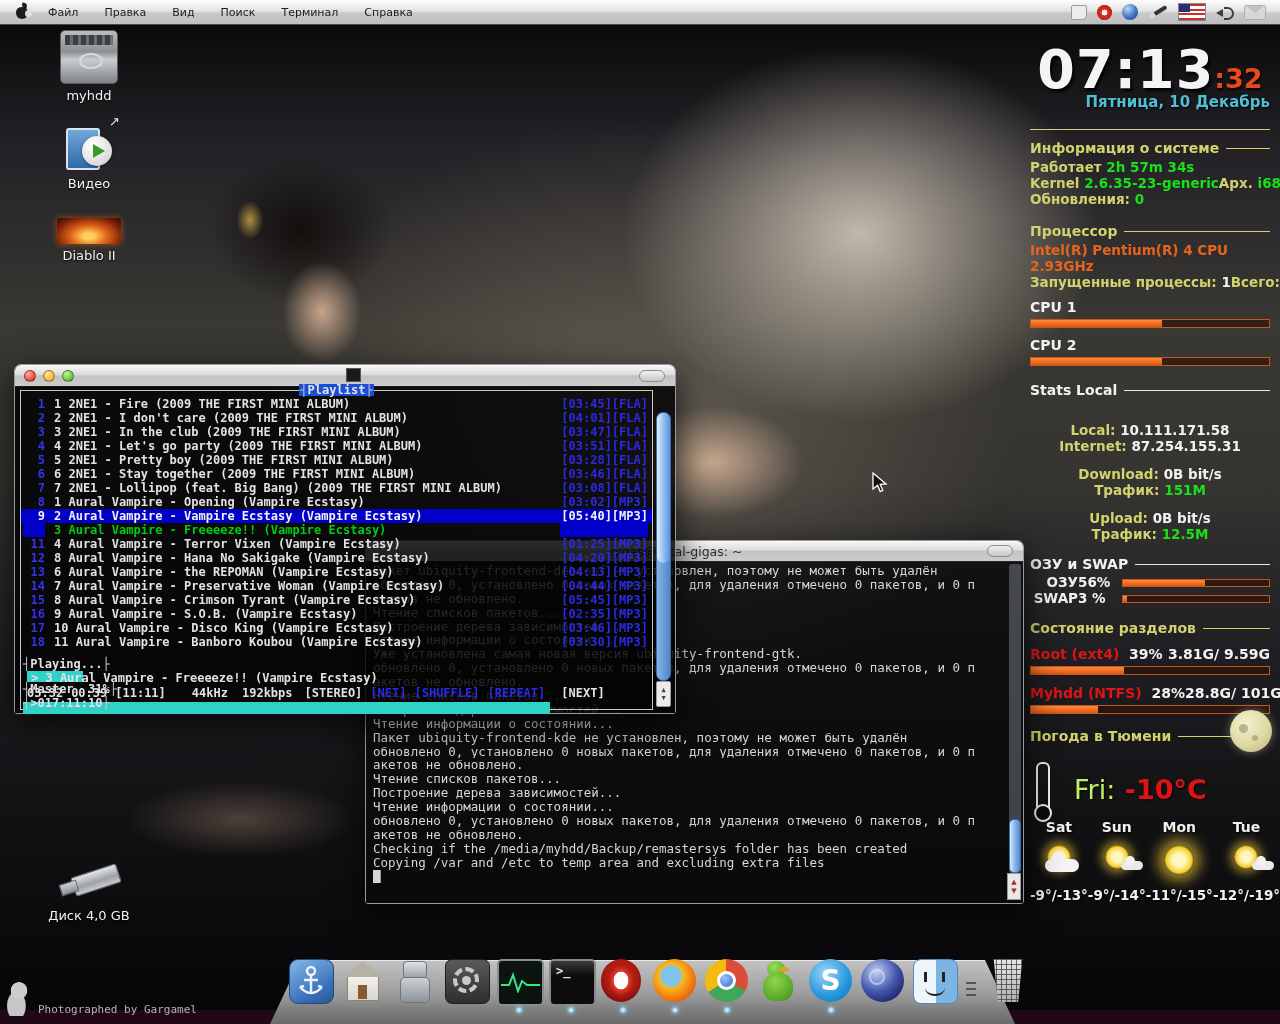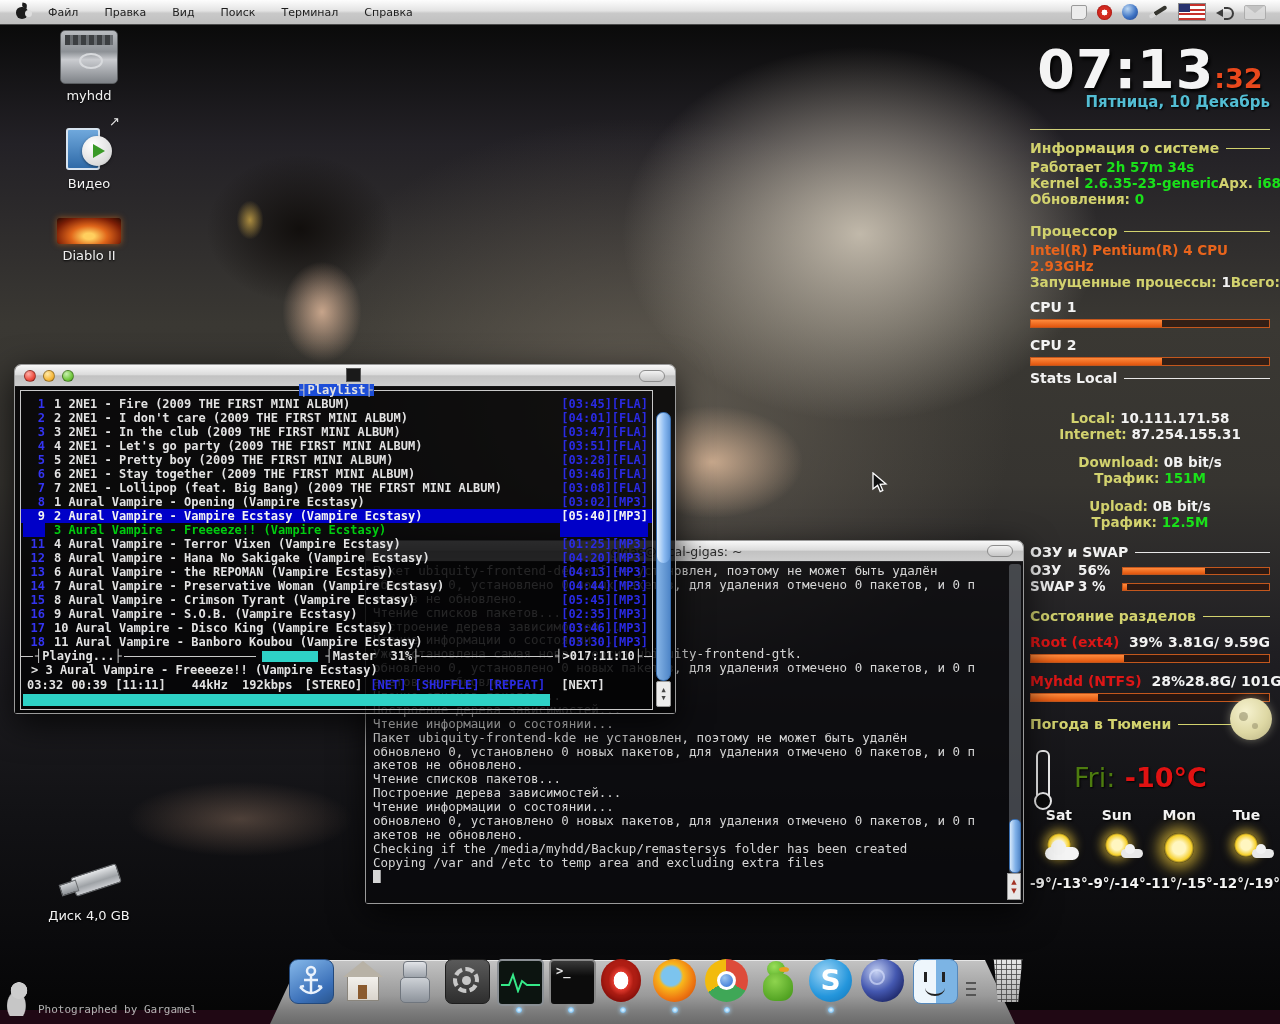--- a/index.html
+++ b/index.html
@@ -88,21 +88,21 @@
   .rows{margin-top:1px;}
   .track{display:flex;height:14px;line-height:14px;align-items:center;padding:0 4px 0 2px;}
   .t-idx{width:22px;text-align:right;color:#3434f2;margin-right:9px;flex:none;}
   .t-title{white-space:nowrap;overflow:hidden;}
   .t-time{margin-left:auto;color:#2a2ae4;white-space:pre;}
   .track.selected{background:#0000c8;}
   .track.selected .t-idx,.track.selected .t-title,.track.selected .t-time{color:#f2f2f2;}
   .track.playing .t-title{color:#00cc10;}
   .track.playing .t-idx{background:#0000c8;color:transparent;}
   .track.playing .t-time{background:#0000c8;color:transparent;min-width:88px;height:14px;}
-  .divider{display:flex;align-items:center;height:14px;margin-top:0;gap:0;}
+  .divider{display:flex;align-items:flex-start;height:14px;margin-top:8px;gap:0;flex-direction:column;}
   .divider .lab{padding:0 2px;white-space:pre;}
   .divider .lab::before{content:"┤";color:#c9c9c9;}
   .divider .lab::after{content:"├";color:#c9c9c9;}
   .seg{height:1px;background:#c9c9c9;}
   .seg.grow{flex:1;}
   .volblock{width:56px;height:11px;background:#2ed2c6;margin:0 6px;flex:none;}
   .nowplaying{height:15px;line-height:15px;padding-left:10px;white-space:pre;}
   .infoline{height:15px;line-height:15px;display:flex;align-items:center;padding:0 6px;white-space:pre;}
   .infoline .sp{display:inline-block;}
   .inf-blue{color:#2a2ae4;}
@@ -146,35 +146,35 @@
   .c-header .hline{flex:1;height:1px;background:#d2d26e;margin-left:7px;}
   .c-header.white .hline{background:#e8e8e8;}
   .c-row{display:flex;justify-content:space-between;line-height:16px;white-space:nowrap;}
   .cbar{height:6px;border:1px solid #c3571d;background:rgba(46,18,8,.65);}
   .cbar .fill{height:100%;background:linear-gradient(180deg,#ff8a3c,#e2560e);}
   .cpu-core .c-row{margin-top:9px;}
   .cpu-core .cbar{margin-top:4px;height:7px;}
   .centered{text-align:center;line-height:16px;}
   .net-block{margin-top:12px;}
   .memrow{display:flex;align-items:center;line-height:15px;margin-top:1px;}
-  .memrow .mlab{width:48px;}
+  .memrow .mlab{width:48px;text-align:right;}
   .memrow .mval{width:44px;}
   .memrow .cbar{flex:1;height:6px;}
   .part{margin-top:10px;}
   .part .c-row{font-size:14px;}
   .part .cbar{margin-top:4px;height:7px;}
   .weather{position:relative;margin-top:14px;}
   .moon{position:absolute;right:-2px;top:-18px;width:42px;height:42px;border-radius:50%;
       background:radial-gradient(circle at 38% 32%,#f6f2cf,#ded8a4 55%,#b8b184);box-shadow:0 0 10px rgba(240,236,200,.4);}
   .moon::before{content:"";position:absolute;left:9px;top:14px;width:9px;height:9px;border-radius:50%;background:rgba(130,124,90,.5);}
   .moon::after{content:"";position:absolute;left:22px;top:25px;width:6px;height:6px;border-radius:50%;background:rgba(130,124,90,.45);}
   .thermo{position:absolute;left:6px;top:34px;width:10px;height:46px;border:2px solid #f0f0f0;border-radius:6px 6px 0 0;}
   .thermo::after{content:"";position:absolute;left:-4px;bottom:-12px;width:14px;height:14px;border:2px solid #f0f0f0;border-radius:50%;background:#0a0a0a;}
   .fri-row{margin:30px 0 0 44px;font-size:27px;white-space:nowrap;text-shadow:1px 1px 2px #000;}
-  .fri-day{color:#4d7c0f;font-weight:normal;}
+  .fri-day{color:#bef264;font-weight:normal;}
   .fri-temp{color:#e01212;font-weight:bold;}
   .wdays{display:grid;grid-template-columns:repeat(4,1fr);margin-top:14px;text-align:center;row-gap:4px;}
   .wname{font-size:14px;color:#f2f2f2;text-shadow:1px 1px 2px #000;}
   .wicon{position:relative;height:46px;margin-top:6px;}
   .wicon .sun{position:absolute;left:50%;top:4px;transform:translateX(-50%);width:24px;height:24px;border-radius:50%;
       background:radial-gradient(circle,#fff6c0 0 30%,#f6cf2a 60%,rgba(246,200,30,.15) 75%,rgba(246,200,30,0));box-shadow:0 0 10px 4px rgba(250,210,60,.55);}
   .wicon[data-icon="sun"] .sun{width:30px;height:30px;box-shadow:0 0 14px 6px rgba(250,210,60,.65);}
   .wicon .cloud{display:none;}
   .wicon[data-icon="sun-cloud"] .cloud,.wicon[data-icon="cloud-sun"] .cloud{display:block;position:absolute;left:58%;top:20px;width:22px;height:9px;border-radius:8px;background:#e9e9e9;}
   .wicon .cloud::before{content:"";position:absolute;left:4px;top:-5px;width:10px;height:10px;border-radius:50%;background:#f2f2f2;}
@@ -533,21 +533,21 @@
         <div class="cpu-core">
           <div class="c-row">
             <span class="c-white" style="font-size:14px;">CPU 2</span>
           </div>
           <div class="cbar">
             <div class="fill" style="width: 55%;"></div>
           </div>
         </div>
       </div>
 
-    <div class="c-header white" style="margin-top:4px;">
+    <div class="c-header white" style="margin-top:16px;">
         <span class="c-white">Stats Local</span>
         <span class="hline"></span>
       </div>
     <div class="centered" style="margin-top:24px;">
       <div><span class="c-khaki">Local:</span> <span class="c-white">10.111.171.58</span></div>
       <div><span class="c-khaki">Internet:</span> <span class="c-white">87.254.155.31</span></div>
       <div class="net-block"><span class="c-khaki">Download:</span> <span class="c-white">0B  bit/s</span></div>
       <div><span class="c-khaki">Трафик:</span> <span class="c-green">151M</span></div>
       <div class="net-block"><span class="c-khaki">Upload:</span> <span class="c-white">0B  bit/s</span></div>
       <div><span class="c-khaki">Трафик:</span> <span class="c-green">12.5M</span></div>

